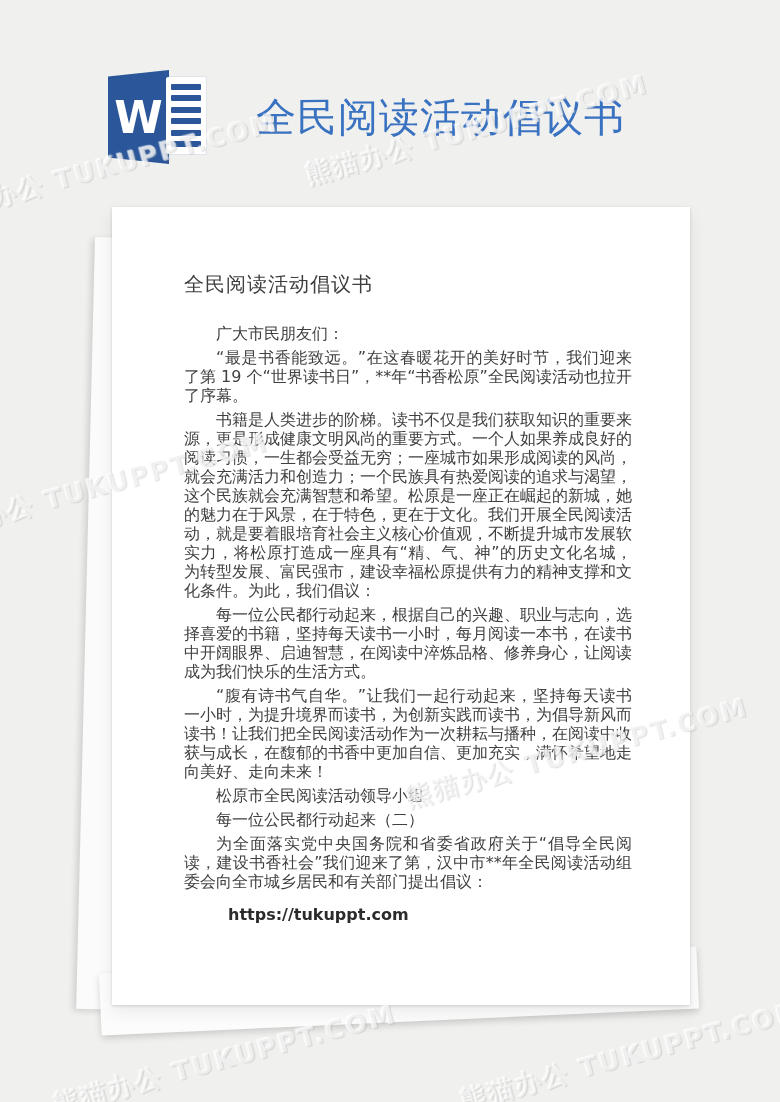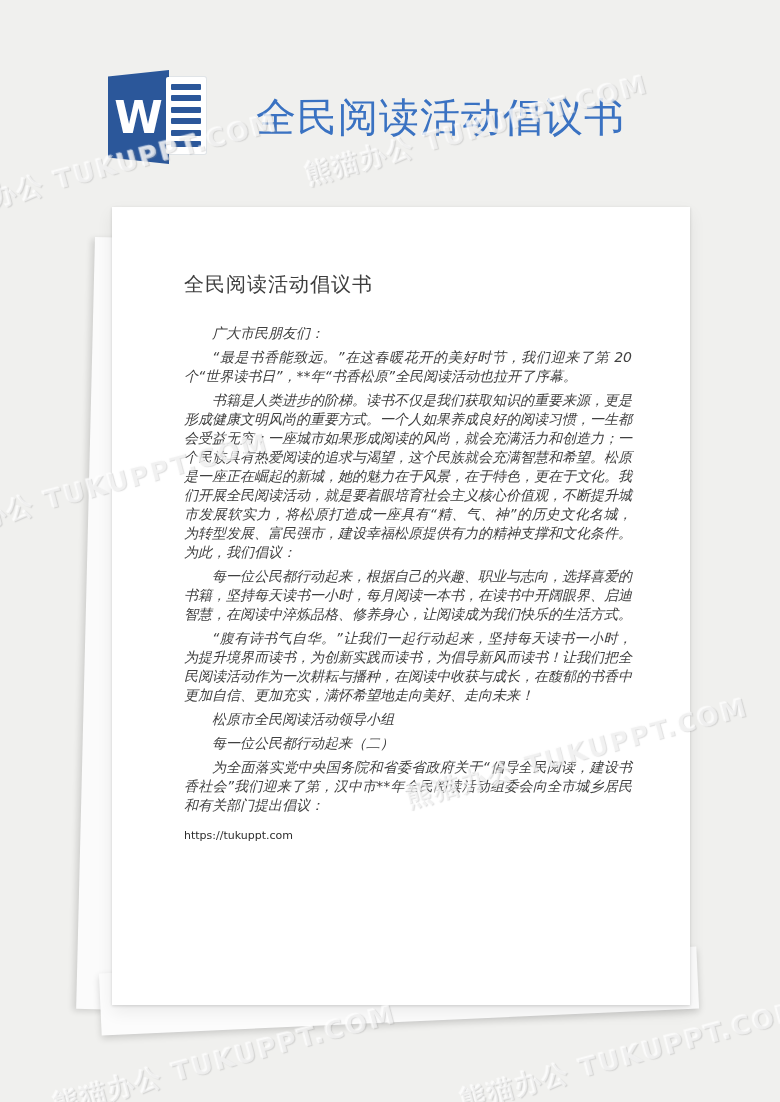--- a/index.html
+++ b/index.html
@@ -45,25 +45,25 @@
     position:absolute;left:112px;top:207px;width:578px;height:798px;background:#ffffff;
     z-index:2;box-sizing:border-box;padding:64px 58px 0 72px;overflow:hidden;
     box-shadow:0 1px 3px rgba(0,0,0,0.15),0 7px 16px rgba(0,0,0,0.07);
   }
 
   
   .doc-heading{
     margin:0 0 26px;font-size:20px;font-weight:400;color:#3d3d3d;letter-spacing:1px;
   }
   .doc-salutation,.doc-p{
-    margin:0 0 5px;font-size:14px;line-height:19px;color:#404040;
-    text-align:justify;text-indent:2em;font-style:italic;
+    margin:0 0 5px;font-size:16px;line-height:19px;color:#404040;
+    text-align:justify;text-indent:2em;
   }
   .doc-url{
-    margin-top:14px;font-size:11px;font-weight:normal;color:#2b2b2b;text-indent:0;
+    margin-top:14px;font-size:16px;font-weight:bold;color:#2b2b2b;text-indent:0;margin-left:44px;
   }
 
   
   .wm{
     position:absolute;z-index:5;pointer-events:none;white-space:nowrap;
     font-size:26px;font-weight:bold;letter-spacing:2px;
     transform:rotate(-15deg);
     color:rgba(255,255,255,0.55);
     text-shadow:1px 1px 1px rgba(150,150,150,0.30),-1px -1px 1px rgba(255,255,255,0.65);
   }
@@ -94,21 +94,21 @@
       <div class="sheet-line"></div>
     </div>
   </div>
   <div class="app-title">全民阅读活动倡议书</div>
 </div>
 
 <div class="page">
   <h1 class="doc-heading">全民阅读活动倡议书</h1>
   <p class="doc-salutation">广大市民朋友们：</p>
   <div>
-      <p class="doc-p">“最是书香能致远。”在这春暖花开的美好时节，我们迎来了第 20 个“世界读书日”，**年“书香松原”全民阅读活动也拉开了序幕。</p>
+      <p class="doc-p">“最是书香能致远。”在这春暖花开的美好时节，我们迎来了第 19 个“世界读书日”，**年“书香松原”全民阅读活动也拉开了序幕。</p>
       <p class="doc-p">书籍是人类进步的阶梯。读书不仅是我们获取知识的重要来源，更是形成健康文明风尚的重要方式。一个人如果养成良好的阅读习惯，一生都会受益无穷；一座城市如果形成阅读的风尚，就会充满活力和创造力；一个民族具有热爱阅读的追求与渴望，这个民族就会充满智慧和希望。松原是一座正在崛起的新城，她的魅力在于风景，在于特色，更在于文化。我们开展全民阅读活动，就是要着眼培育社会主义核心价值观，不断提升城市发展软实力，将松原打造成一座具有“精、气、神”的历史文化名城，为转型发展、富民强市，建设幸福松原提供有力的精神支撑和文化条件。为此，我们倡议：</p>
       <p class="doc-p">每一位公民都行动起来，根据自己的兴趣、职业与志向，选择喜爱的书籍，坚持每天读书一小时，每月阅读一本书，在读书中开阔眼界、启迪智慧，在阅读中淬炼品格、修养身心，让阅读成为我们快乐的生活方式。</p>
       <p class="doc-p">“腹有诗书气自华。”让我们一起行动起来，坚持每天读书一小时，为提升境界而读书，为创新实践而读书，为倡导新风而读书！让我们把全民阅读活动作为一次耕耘与播种，在阅读中收获与成长，在馥郁的书香中更加自信、更加充实，满怀希望地走向美好、走向未来！</p>
       <p class="doc-p">松原市全民阅读活动领导小组</p>
       <p class="doc-p">每一位公民都行动起来（二）</p>
       <p class="doc-p">为全面落实党中央国务院和省委省政府关于“倡导全民阅读，建设书香社会”我们迎来了第，汉中市**年全民阅读活动组委会向全市城乡居民和有关部门提出倡议：</p>
     </div>
   <p class="doc-url">https://tukuppt.com</p>
 </div>
 

